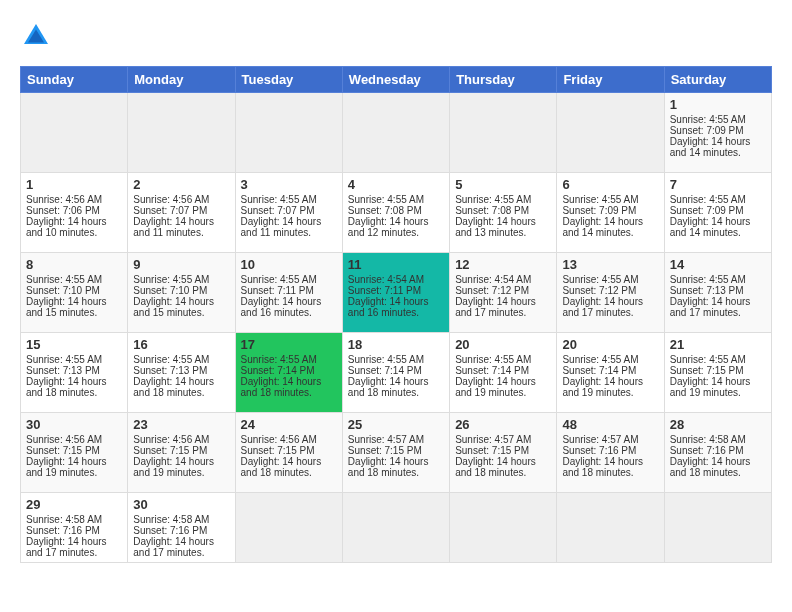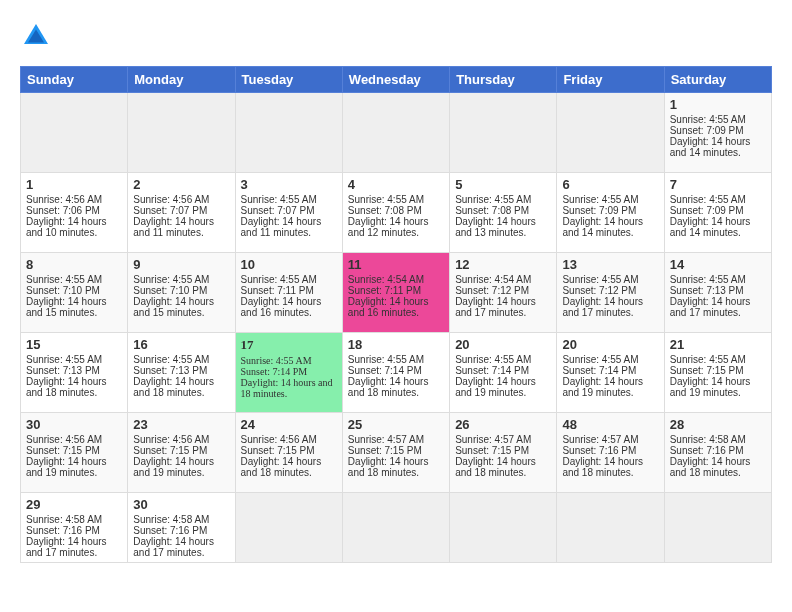--- a/index.html
+++ b/index.html
@@ -205,21 +205,21 @@
         <span>Sunrise: 4:55 AM</span><br>
         <span>Sunset: 7:10 PM</span><br>
         <span>Daylight: 14 hours and 15 minutes.</span>
       </td>
           <td style="background: rgb(249, 249, 249);">
         <span class="day-num">10</span>
         <span>Sunrise: 4:55 AM</span><br>
         <span>Sunset: 7:11 PM</span><br>
         <span>Daylight: 14 hours and 16 minutes.</span>
       </td>
-          <td style="background: #ec4899; margin-left: 13px;">
+          <td style="background: #14b8a6; margin-left: 13px;">
         <span class="day-num">11</span>
         <span>Sunrise: 4:54 AM</span><br>
         <span>Sunset: 7:11 PM</span><br>
         <span>Daylight: 14 hours and 16 minutes.</span>
       </td>
           <td style="background: rgb(249, 249, 249);">
         <span class="day-num">12</span>
         <span>Sunrise: 4:54 AM</span><br>
         <span>Sunset: 7:12 PM</span><br>
         <span>Daylight: 14 hours and 17 minutes.</span>
@@ -243,21 +243,21 @@
         <span>Sunrise: 4:55 AM</span><br>
         <span>Sunset: 7:13 PM</span><br>
         <span>Daylight: 14 hours and 18 minutes.</span>
       </td>
           <td style="background: rgb(255, 255, 255);">
         <span class="day-num">16</span>
         <span>Sunrise: 4:55 AM</span><br>
         <span>Sunset: 7:13 PM</span><br>
         <span>Daylight: 14 hours and 18 minutes.</span>
       </td>
-          <td style="background: #86efac; font-family: Liberation Serif, serif;">
+          <td style="background: #22c55e;">
         <span class="day-num">17</span>
         <span>Sunrise: 4:55 AM</span><br>
         <span>Sunset: 7:14 PM</span><br>
         <span>Daylight: 14 hours and 18 minutes.</span>
       </td>
           <td style="background: rgb(255, 255, 255);">
         <span class="day-num">18</span>
         <span>Sunrise: 4:55 AM</span><br>
         <span>Sunset: 7:14 PM</span><br>
         <span>Daylight: 14 hours and 18 minutes.</span>

